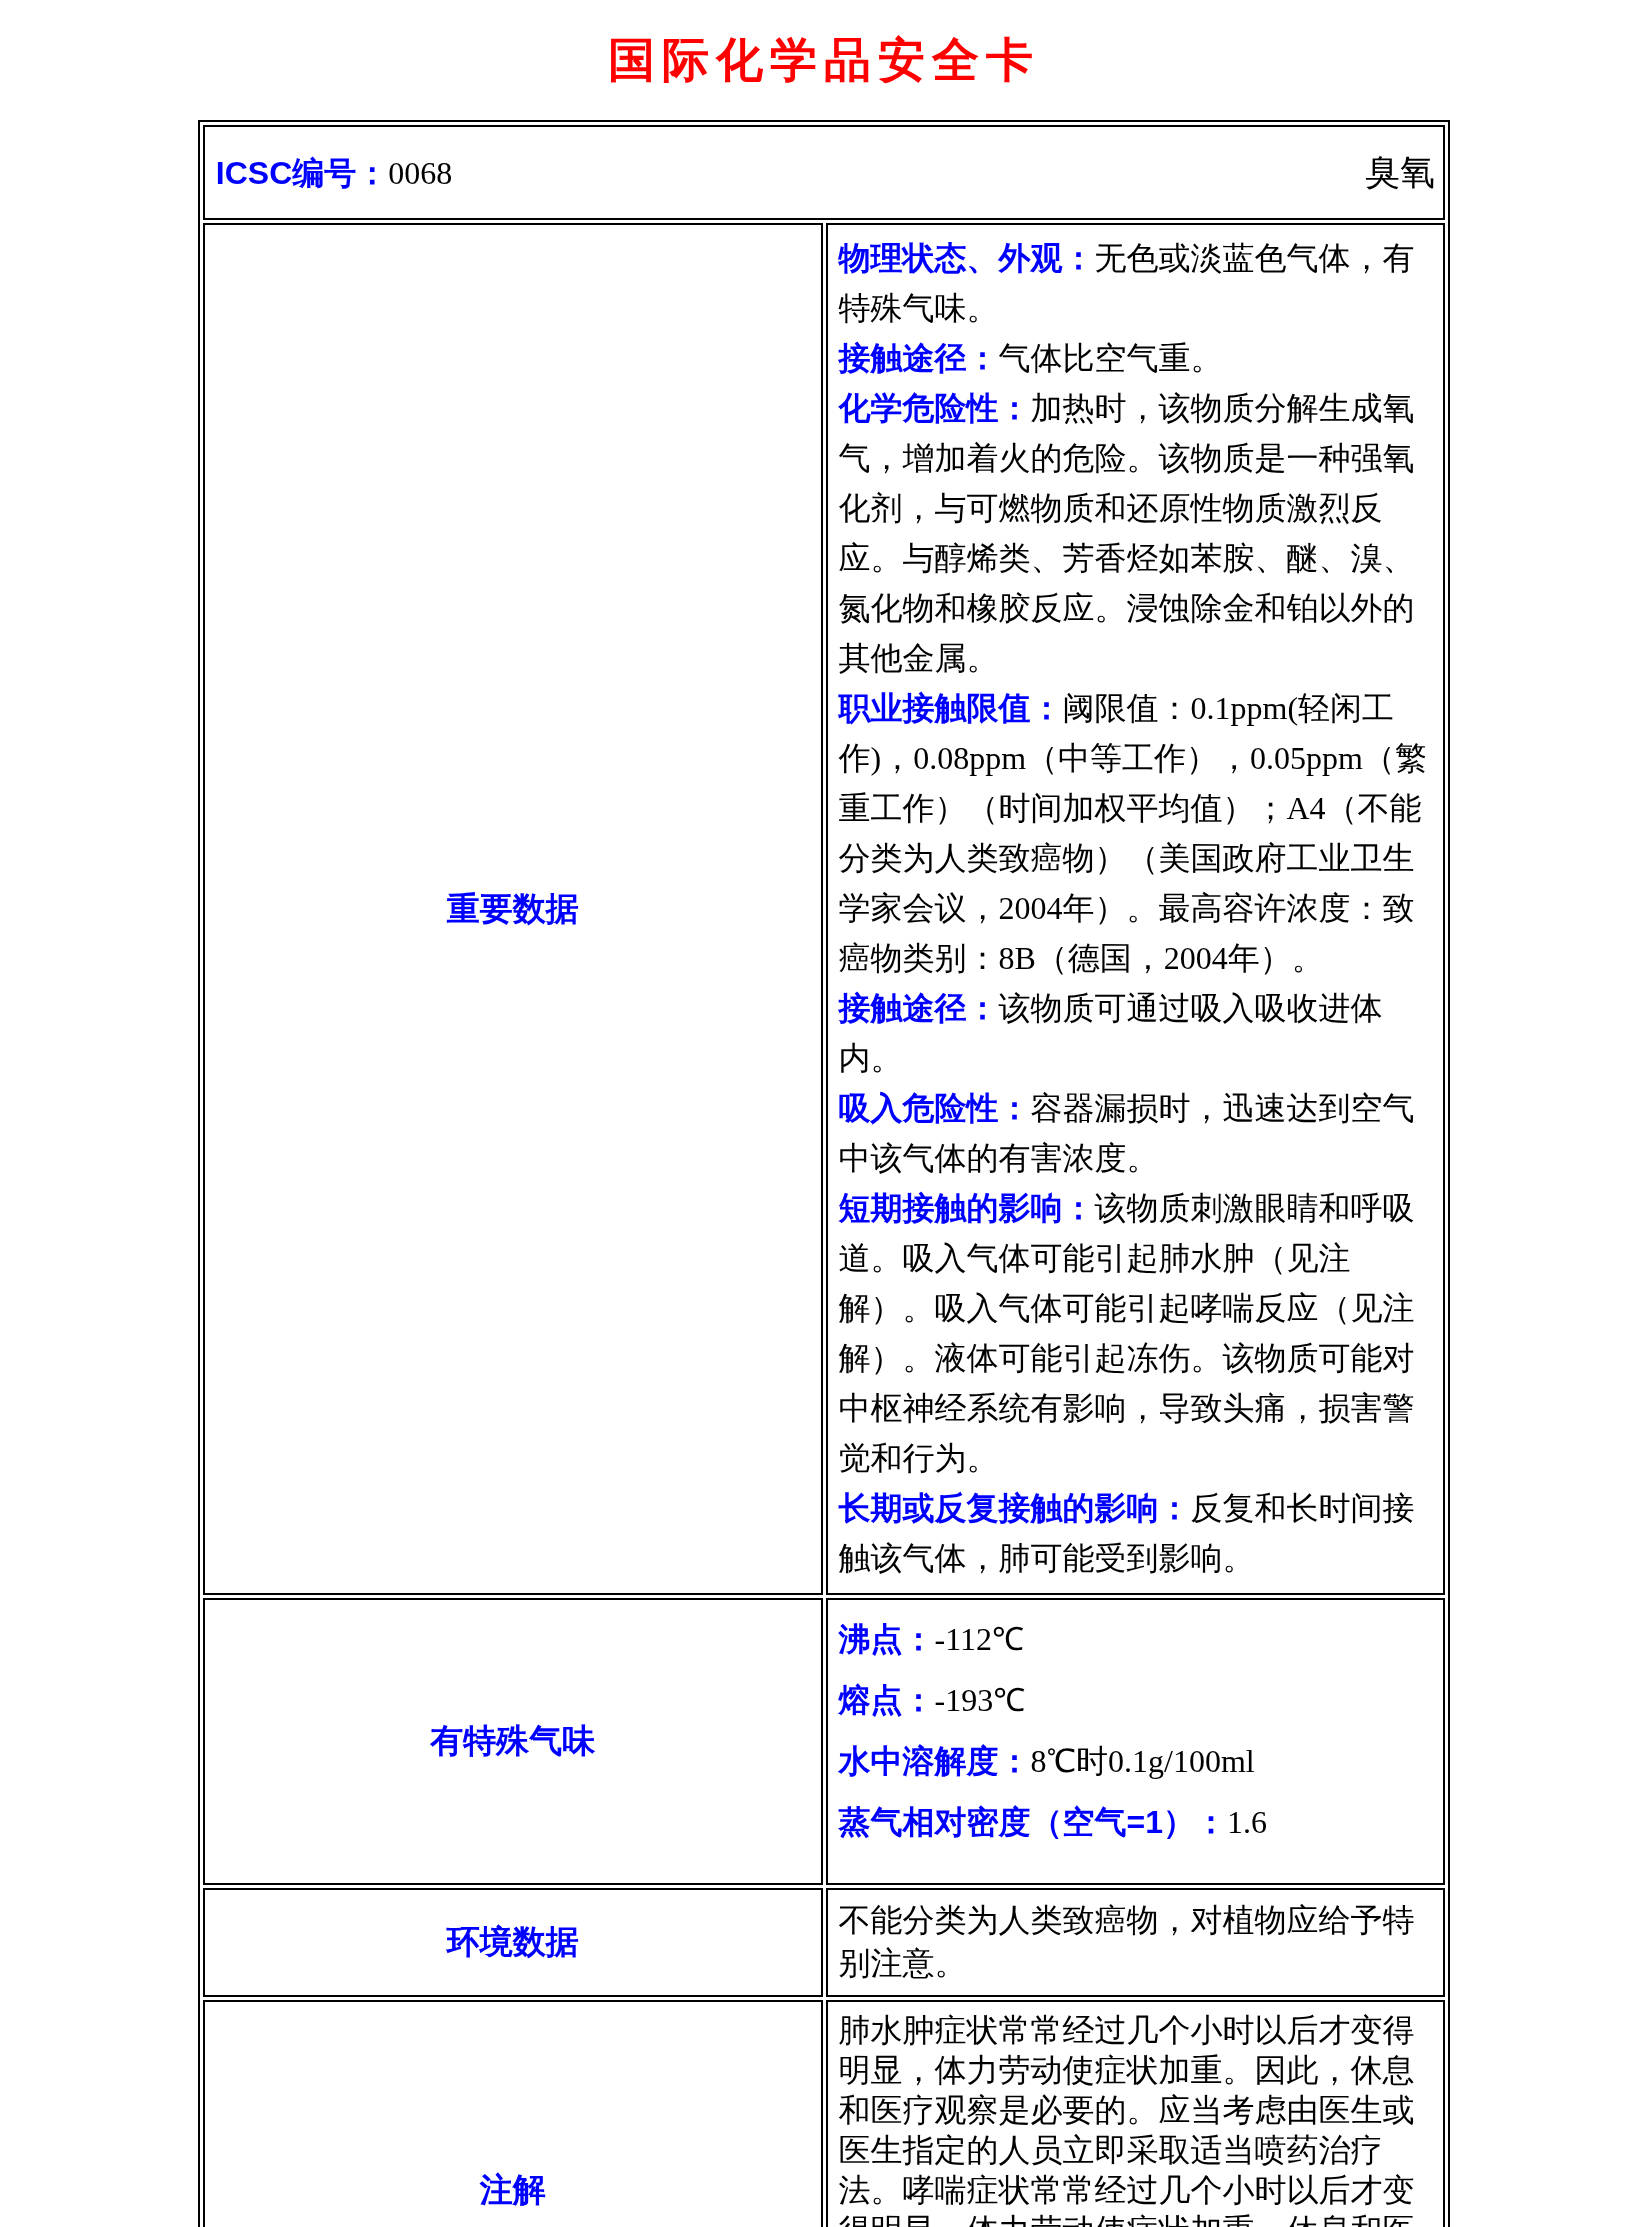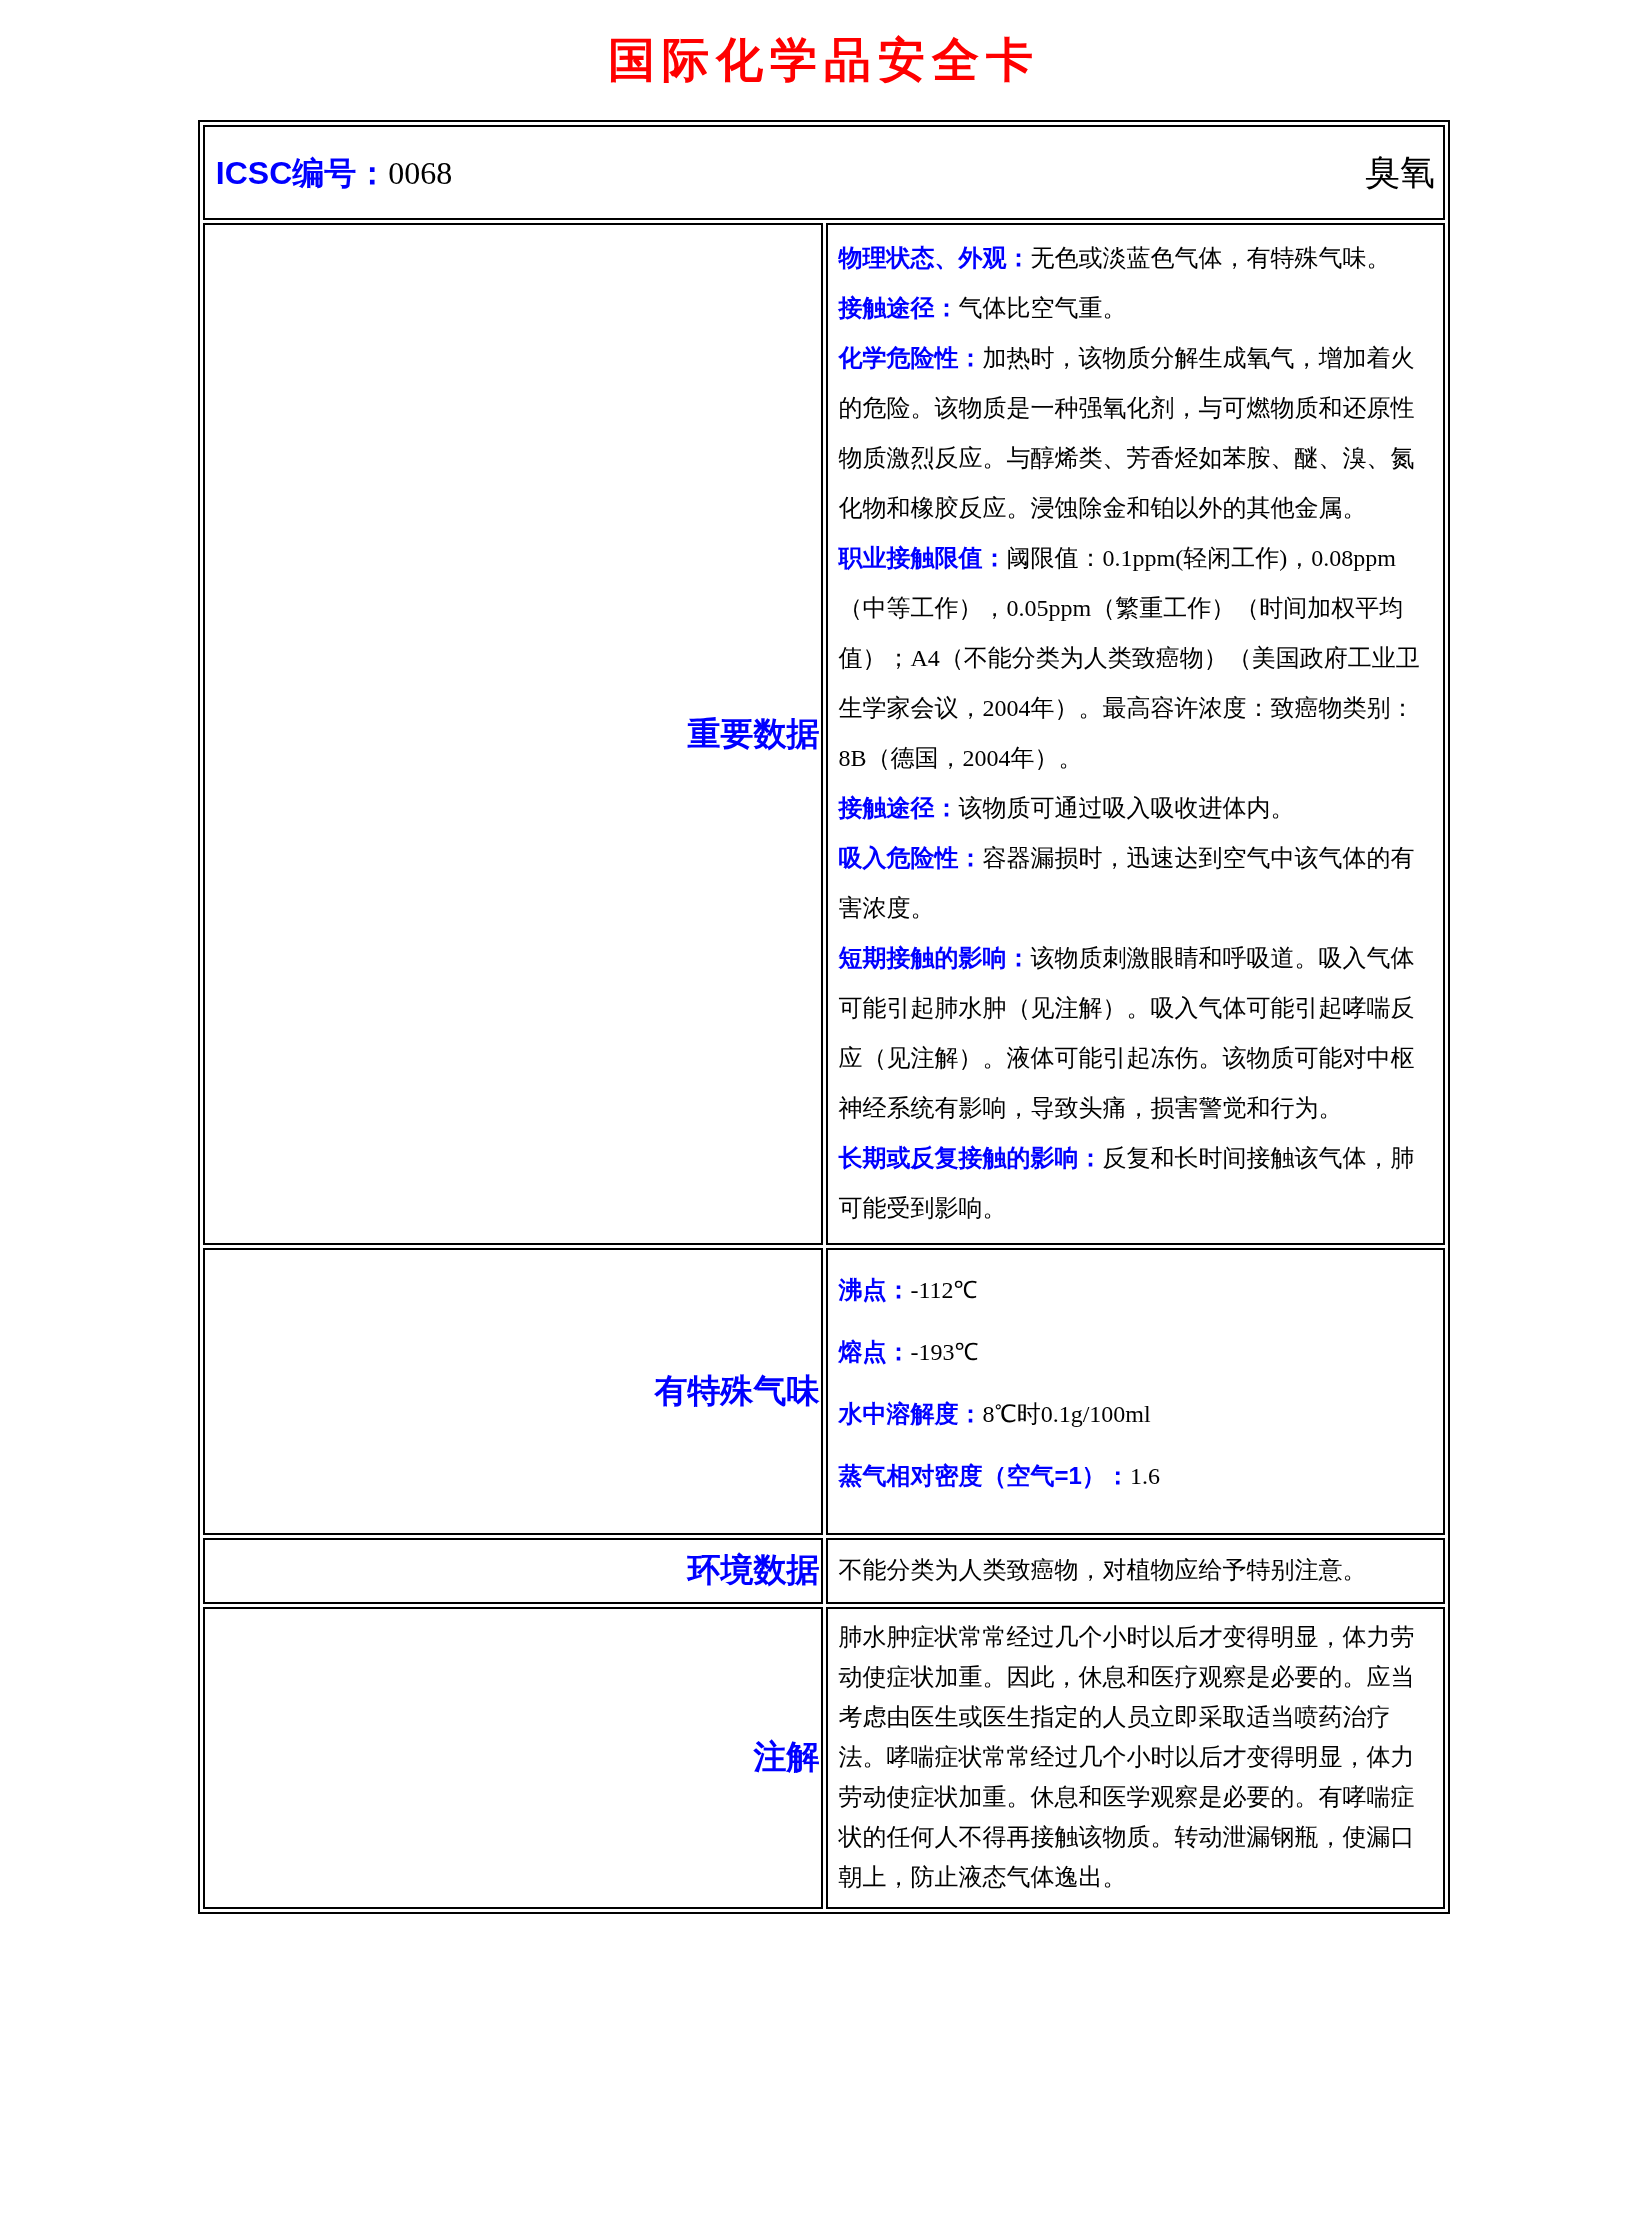--- a/index.html
+++ b/index.html
@@ -12,25 +12,25 @@
     color:#ff0000;font-weight:bold;font-size:47px;letter-spacing:7px;
     font-family:"Liberation Serif", serif;
   }
   table.card{
     width:1252px;margin:0 auto;background:#fff;
     border:2.8px solid #000;border-collapse:separate;border-spacing:3.5px;
     table-layout:fixed;
   }
   td{border:2.1px solid #000;vertical-align:top;}
   td.lbl{
-    width:174px;text-align:right;vertical-align:middle;
+    width:174px;text-align:center;vertical-align:middle;
     color:#0000ff;font-weight:bold;font-size:33px;
     font-family:"Liberation Sans", sans-serif;
   }
-  td.cnt{padding:8.4px 11px 9.8px 11px;font-size:24px;}
+  td.cnt{padding:8.4px 11px 9.8px 11px;font-size:32px;}
   .hdr-flex{
     display:flex;justify-content:space-between;align-items:flex-end;
     padding:21px 7px 21px 9.8px;font-size:32px;
   }
   .blue{color:#0000ff;}
   .bold{font-weight:bold;font-family:"Liberation Sans", sans-serif;}
   .chem-name{font-size:35px;font-family:Liberation Serif, serif;}
   .item{line-height:50px;}
   .phys .item{line-height:61px;}
   .phys-cell{min-height:265px;}

